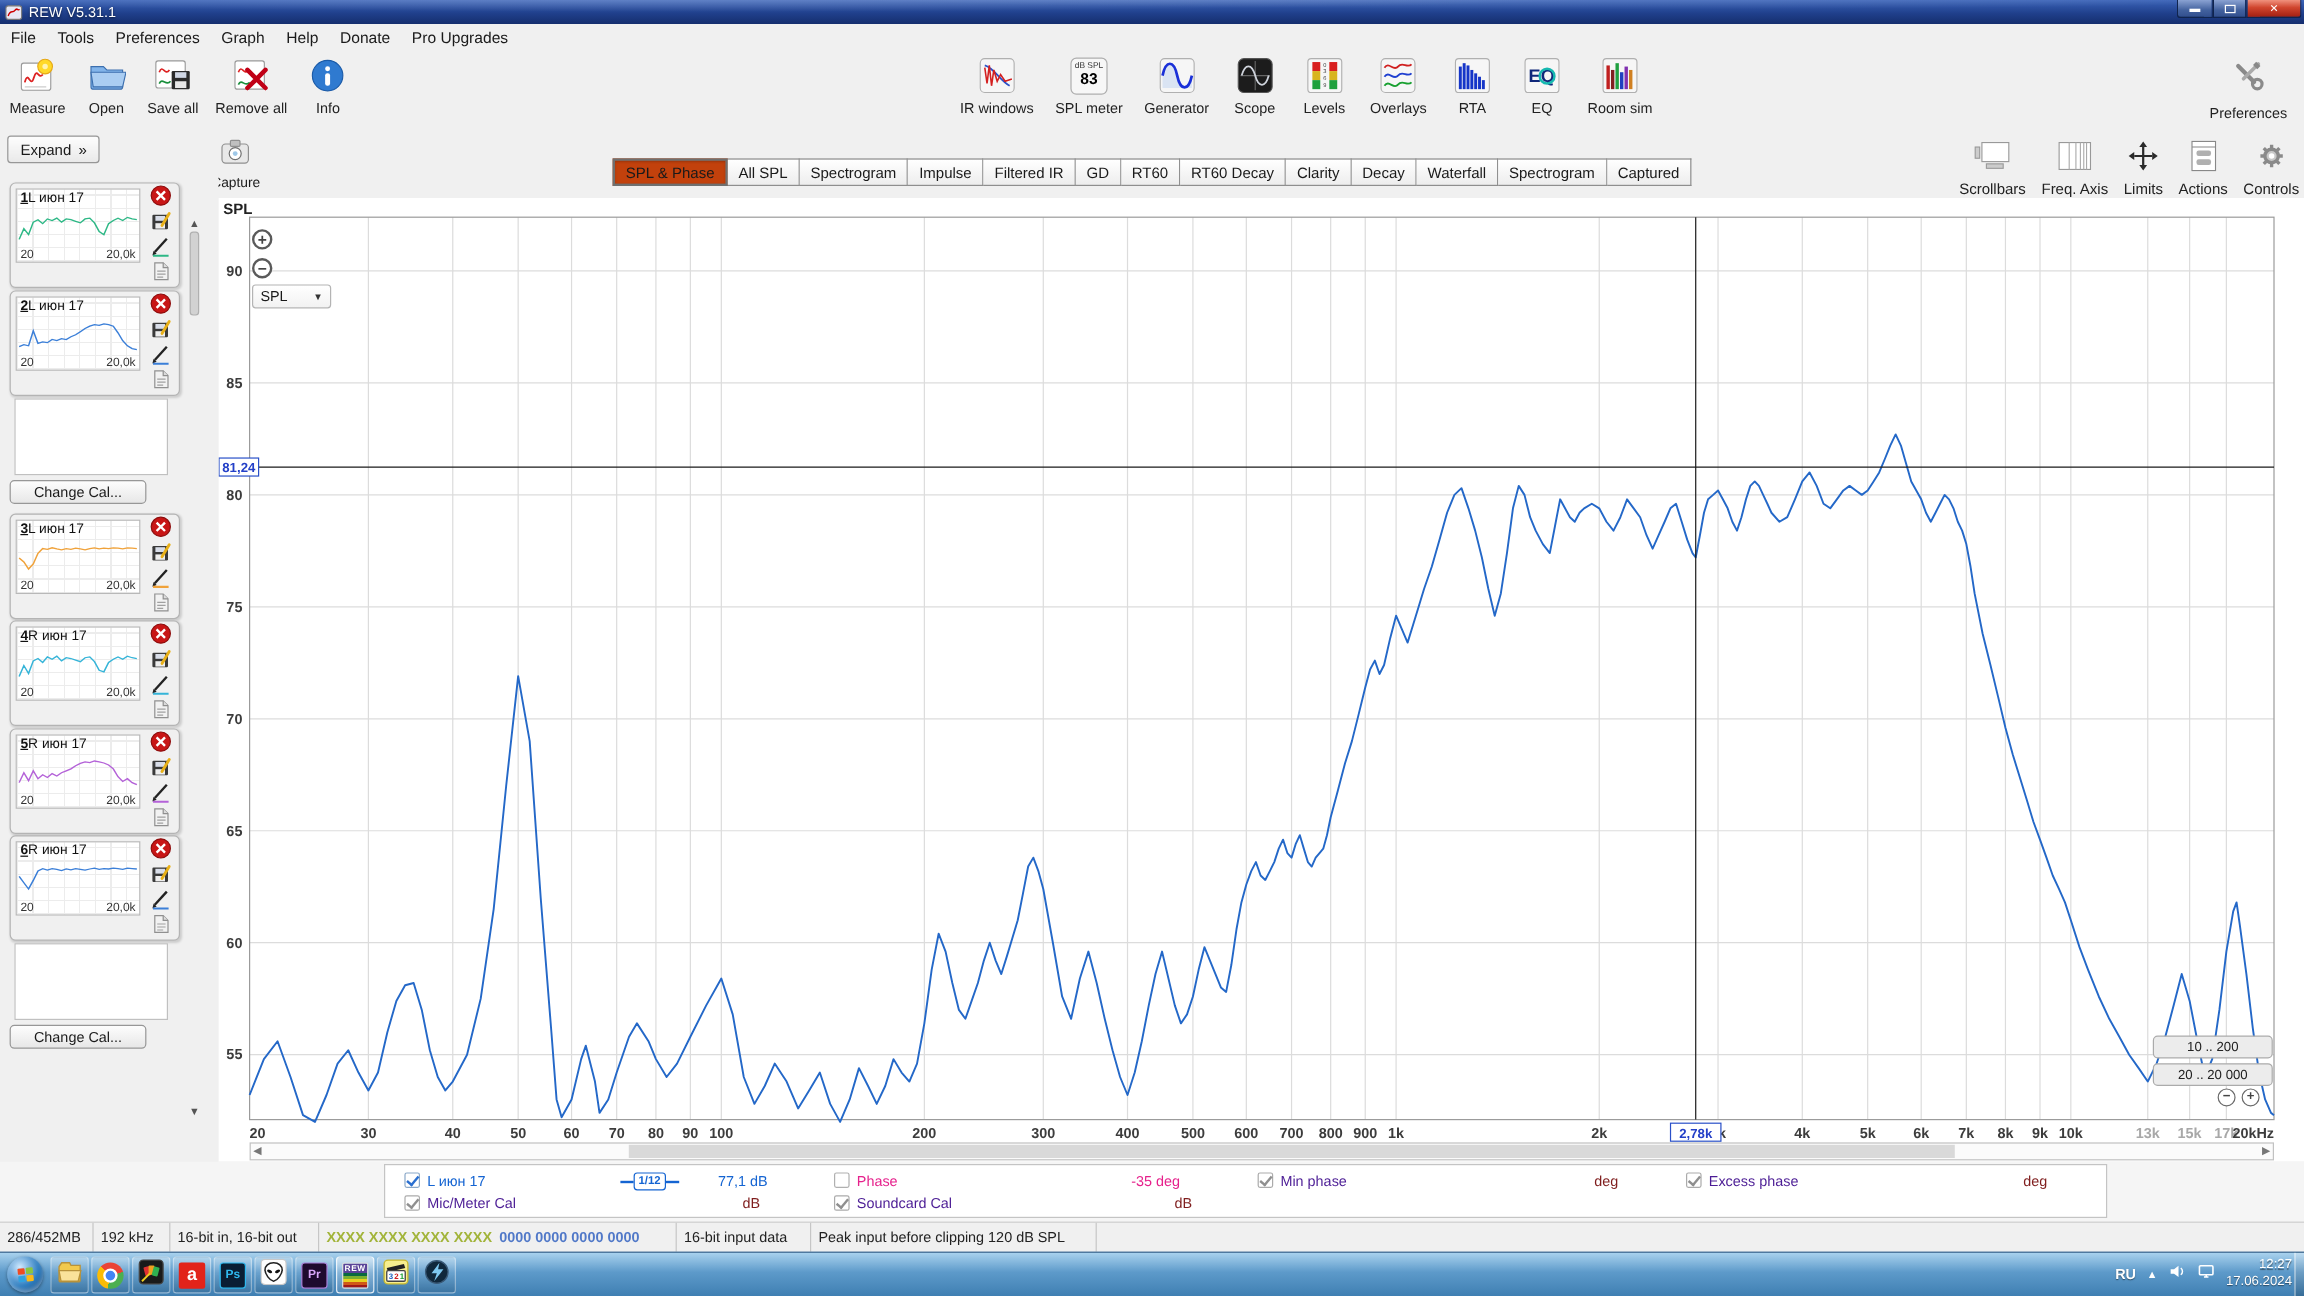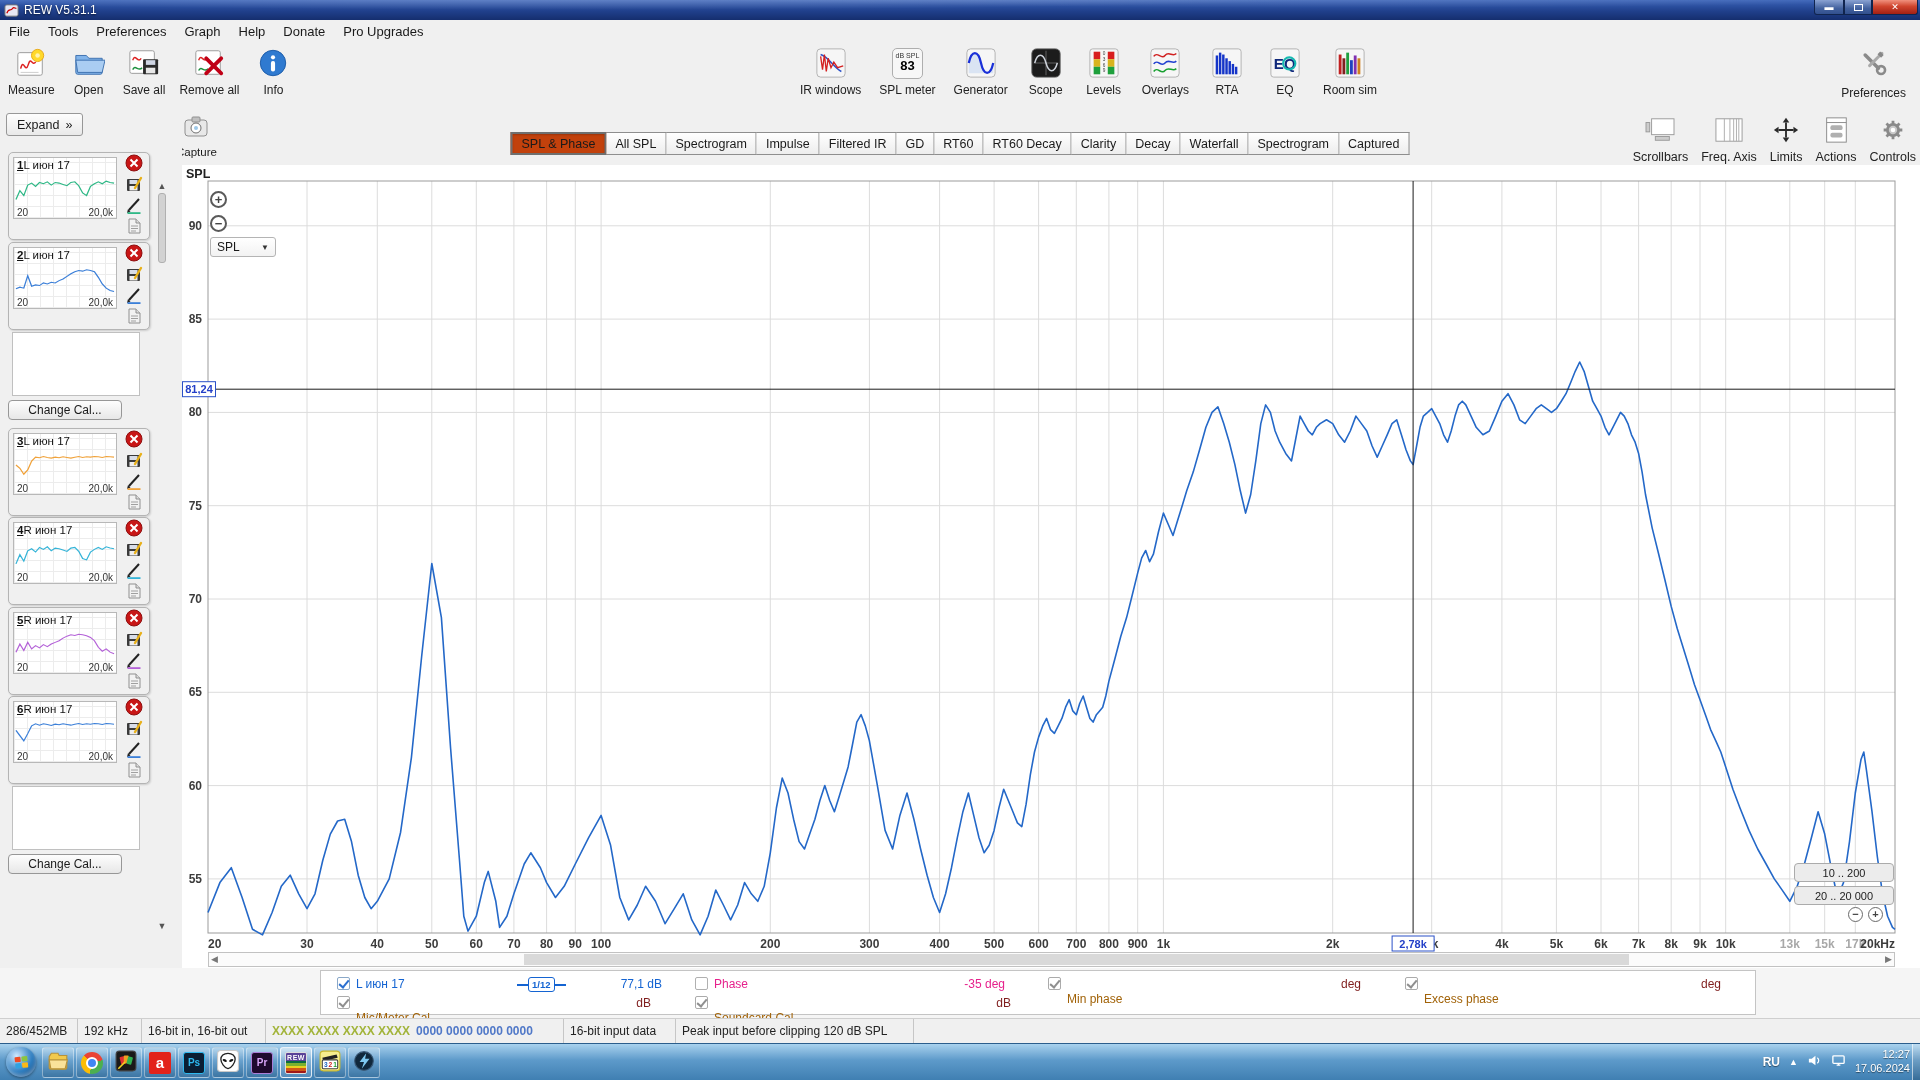--- a/index.html
+++ b/index.html
@@ -105,31 +105,31 @@
 .har{position:absolute;top:1px;font-size:9px;color:#777;line-height:11px;}
 .harl{left:2px;}.harr{right:2px;}
 
 
 .legendbar{position:absolute;left:0;top:968px;width:100%;height:50px;background:#f5f5f5;}
 .legend-box{position:absolute;left:320px;top:2px;width:1436px;height:45px;background:#fff;border:1px solid #c4c4c4;}
 .litem{position:absolute;font-size:12px;white-space:nowrap;}
 .r1{top:6px;}.r2{top:25px;}
 .blue{color:#1464d2;}
 .mag{color:#e6218c;}
-.gry{color:#a16207;margin-top:15px;}
+.gry{color:#4c1d95;}
 .unit{color:#7f1d1d;}
 .chk{position:absolute;width:13px;height:13px;border:1px solid #8aa8c8;border-radius:2px;background:#fff;}
 .chk.on::after{content:"";position:absolute;left:3px;top:0;width:4px;height:8px;border:solid #2a6fd0;border-width:0 2px 2px 0;transform:rotate(40deg);}
 .chk.gray{border-color:#ababab;}
 .chk.gray::after{border-color:#8f8f8f;}
 .chk.plain{border-color:#b0b0b0;}
 .smoothing{position:absolute;display:flex;align-items:center;color:#1464d2;}
 .smoothing .dash{width:11px;height:0;border-top:2px solid #1464d2;}
 .smoothing .fbox{border:1px solid #1464d2;border-radius:3px;font-size:9.5px;padding:1px 3px;font-weight:bold;}
-.rt{text-align:right;}
+.rt{text-align:center;}
 
 
 .statusbar{position:absolute;left:0;top:1018px;width:100%;height:25px;background:#f0f0f0;border-top:1px solid #cfcfcf;
  display:flex;align-items:center;font-size:12px;color:#222;}
 .seg{height:100%;display:flex;align-items:center;padding:0 6px;border-right:1px solid #c6c6c6;white-space:nowrap;overflow:hidden;}
 .s1{width:78px;}.s2{width:64px;}.s3{width:124px;}.s4{width:298px;}.s5{width:112px;}.s6{width:238px;}
 .s7{flex:1;border-right:none;padding-left:130px;}
 .bx{color:#a2b43a;font-weight:bold;margin-right:6px;}
 .b0{color:#5078c8;font-weight:bold;}
 

